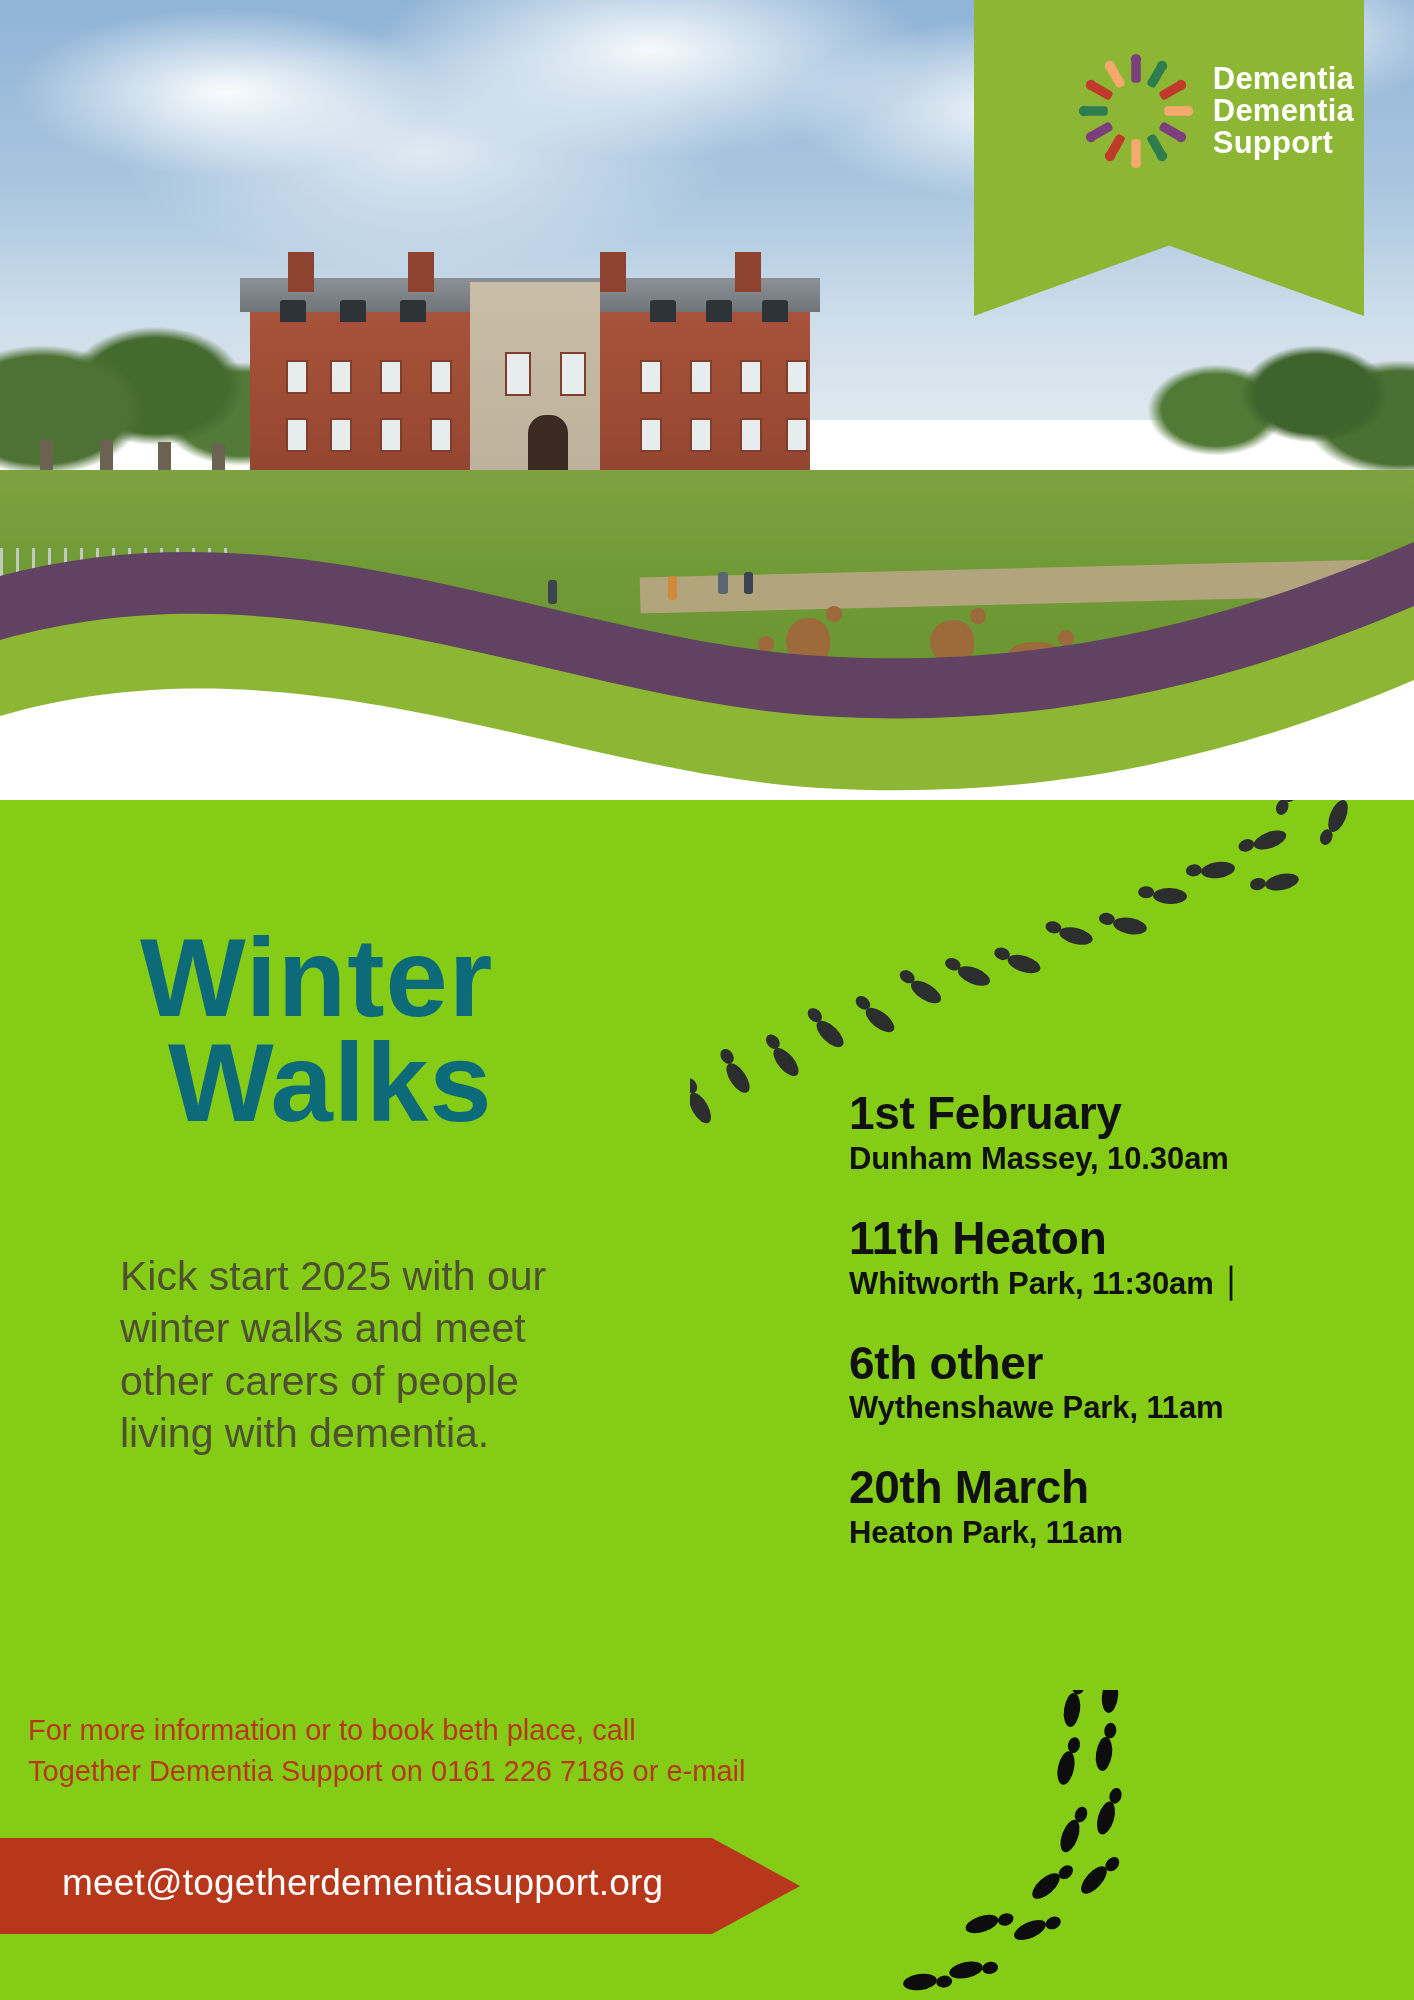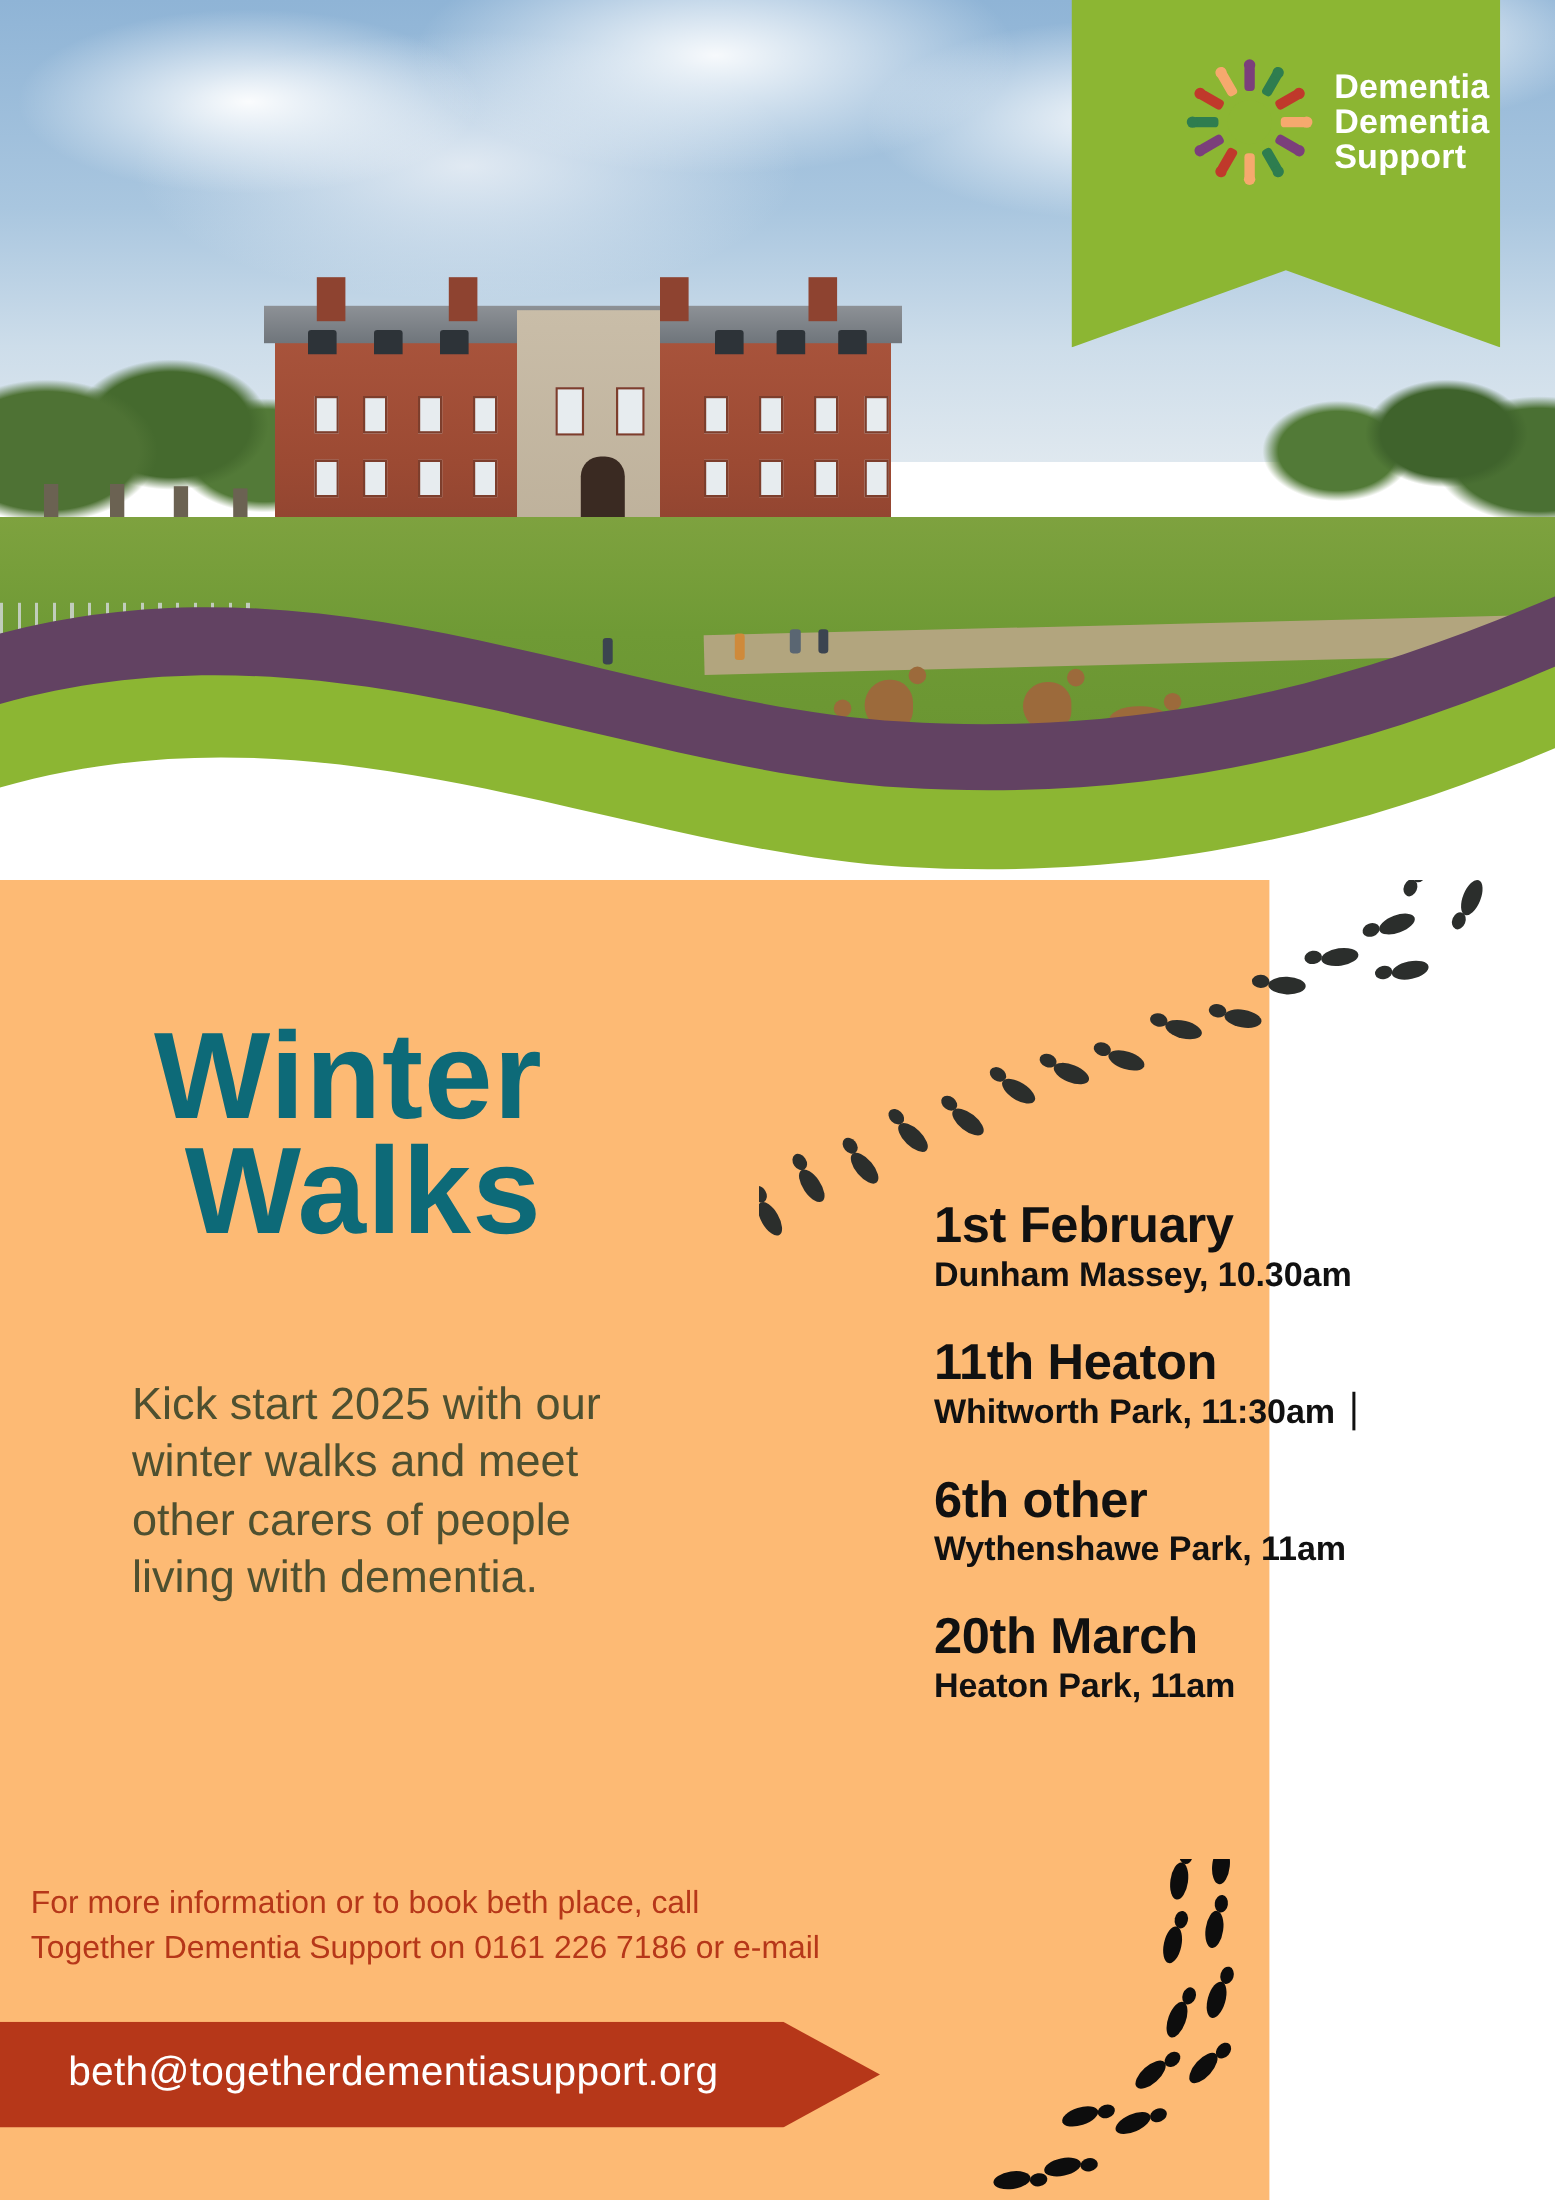--- a/index.html
+++ b/index.html
@@ -113,22 +113,22 @@
   }
 
   
   .waves {
     position: absolute; left: 0; top: 480px; width: 1414px; height: 320px;
     z-index: 5;
   }
 
   
   .body-area {
-    position: absolute; left: 0; top: 760px; width: 1154px; height: 1240px;
-    background: #fdba74; z-index: 4;
+    position: absolute; left: 0; top: 760px; width: 1414px; height: 1240px;
+    background: #84cc16; z-index: 4;
   }
 
   .title {
     position: absolute; left: 140px; top: 165px;
     font-size: 112px; font-weight: 700; color: #0d6a78;
     line-height: .94; letter-spacing: 1px;
   }
   .title .l2 { display: block; margin-left: 28px; }
 
   .blurb {
@@ -464,15 +464,15 @@
   </svg>
 
   <div class="contact">
     <div>For more information or to book beth place, call</div>
     <div>Together Dementia Support on 0161 226 7186 or e-mail</div>
   </div>
 
   <svg class="email-banner" viewBox="0 0 800 96" preserveAspectRatio="none">
     <path d="M0,0 L712,0 L800,48 L712,96 L0,96 Z" fill="#b63719"></path>
   </svg>
-  <div class="email-text">beth@togetherdementiasupport.org</div>
+  <div class="email-text">meet@togetherdementiasupport.org</div>
 
 </div>
 
 </body></html>

